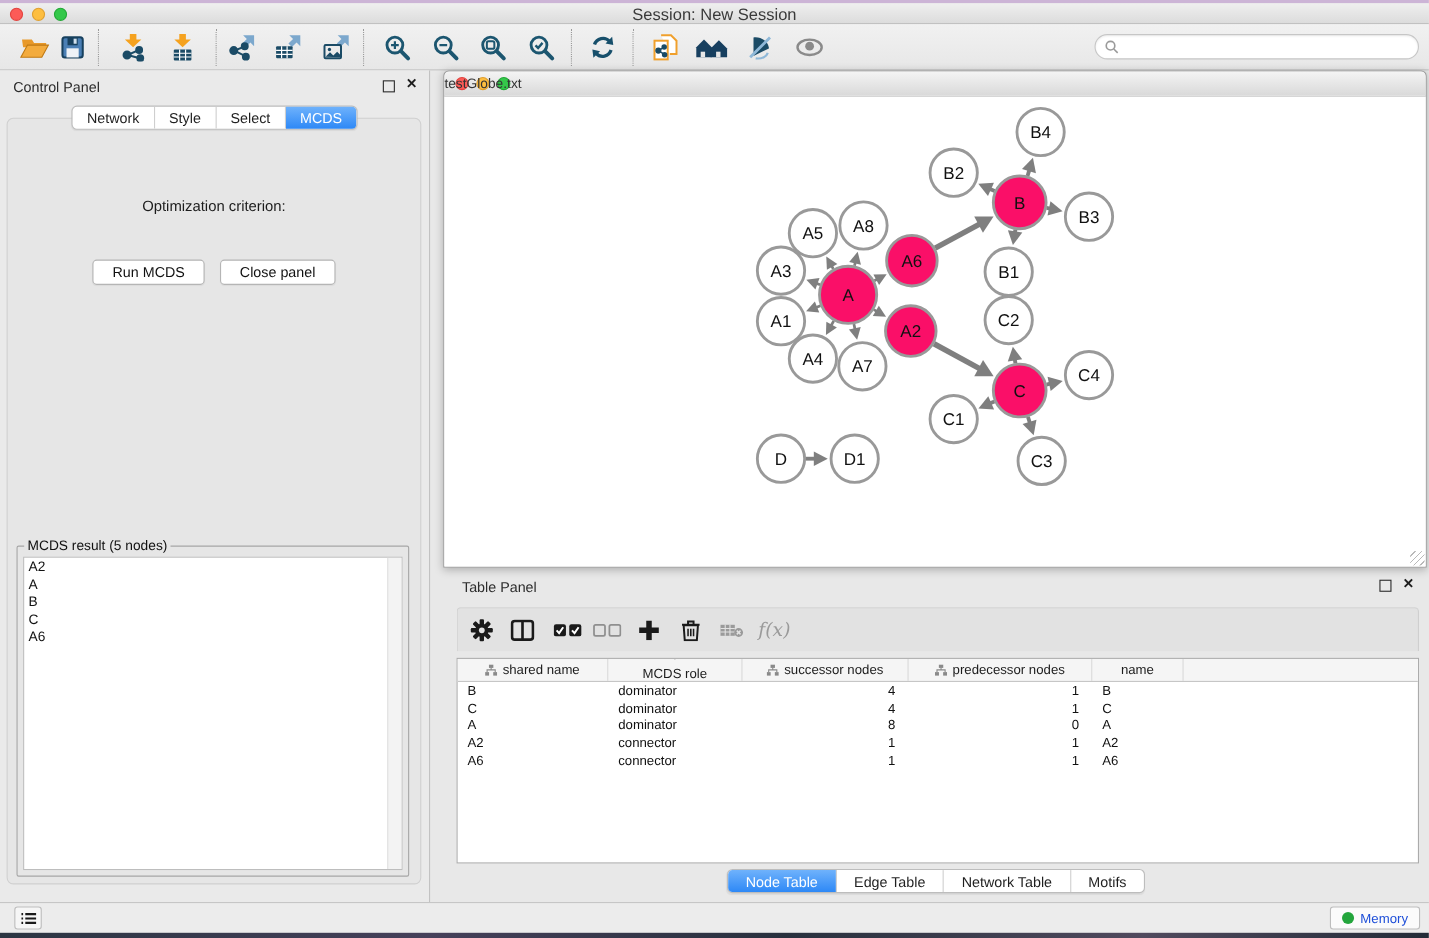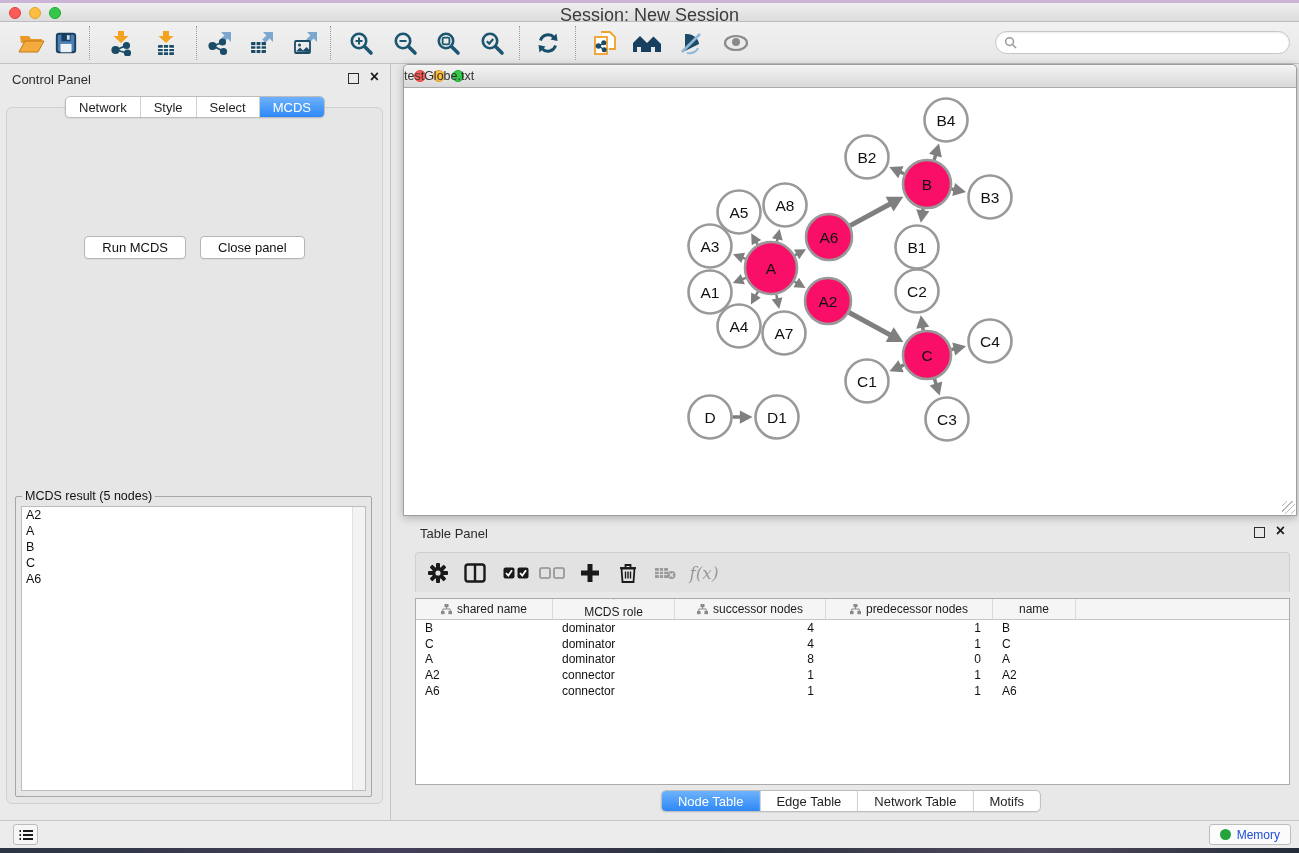--- a/index.html
+++ b/index.html
@@ -8,21 +8,21 @@
 
   
   .purple-edge { position:absolute; left:0; top:0; width:100%; height:3px; background:#ccb4d6; }
   .titlebar { position:absolute; left:0; top:3px; width:100%; height:19px;
     background:linear-gradient(#efefef,#dcdcdc); border-bottom:1px solid #bdbdbd; }
   .lights { position:absolute; left:9px; top:4px; display:flex; gap:8px; }
   .light { width:12px; height:12px; border-radius:50%; }
   .light.red{ background:#fc5b57; border:1px solid #e2443f;}
   .light.yellow{ background:#fdbe40; border:1px solid #e0a030;}
   .light.green{ background:#34c84a; border:1px solid #23a837;}
-  .titlebar .title { position:absolute; left:0; right:0; top:2px; text-align:center; font-size:18px; color:#3a3a3a; }
+  .titlebar .title { position:absolute; left:0; right:0; top:2px; text-align:center; font-size:15px; color:#3a3a3a; }
 
   
   .toolbar { position:absolute; left:0; top:22px; width:100%; height:42px;
     background:linear-gradient(#f1f1f1,#e7e7e7); border-bottom:1px solid #c3c3c3; }
   .tbico { position:absolute; top:3px; width:34px; height:36px; display:flex; align-items:center; justify-content:center; cursor:default; }
   .tbsep { position:absolute; top:4px; height:34px; border-left:1px dotted #9a9a9a; }
   .searchbox { position:absolute; left:995px; top:9px; width:295px; height:23px; background:#fff;
     border:1px solid #c6c6c6; border-radius:12px; display:flex; align-items:center; padding-left:8px; box-shadow:inset 0 1px 2px rgba(0,0,0,.08); }
   .searchbox input { border:none; outline:none; flex:1; font-size:12px; background:transparent; font-family:inherit; }
 
@@ -258,20 +258,21 @@
   <div class="cp-title">Control Panel</div>
   <span class="panel-float cp-float"></span>
   <span class="panel-close cp-close">×</span>
   <div class="seg cp-tabs" id="cp-tabs">
       <span class="seg-tab">Network</span>
       <span class="seg-tab">Style</span>
       <span class="seg-tab">Select</span>
       <span class="seg-tab active">MCDS</span>
     </div>
   <div class="cp-body">
+    <div class="opt-label">Optimization criterion:</div>
     <div class="cp-buttons">
       <span class="btn">Run MCDS</span>
       <span class="btn">Close panel</span>
     </div>
     <div class="result-group">
       <span class="result-legend">MCDS result (5 nodes)</span>
       <div class="result-list" id="result-list">
         <div class="result-scroll"></div>
       <div class="result-item">A2</div>
           <div class="result-item">A</div>

